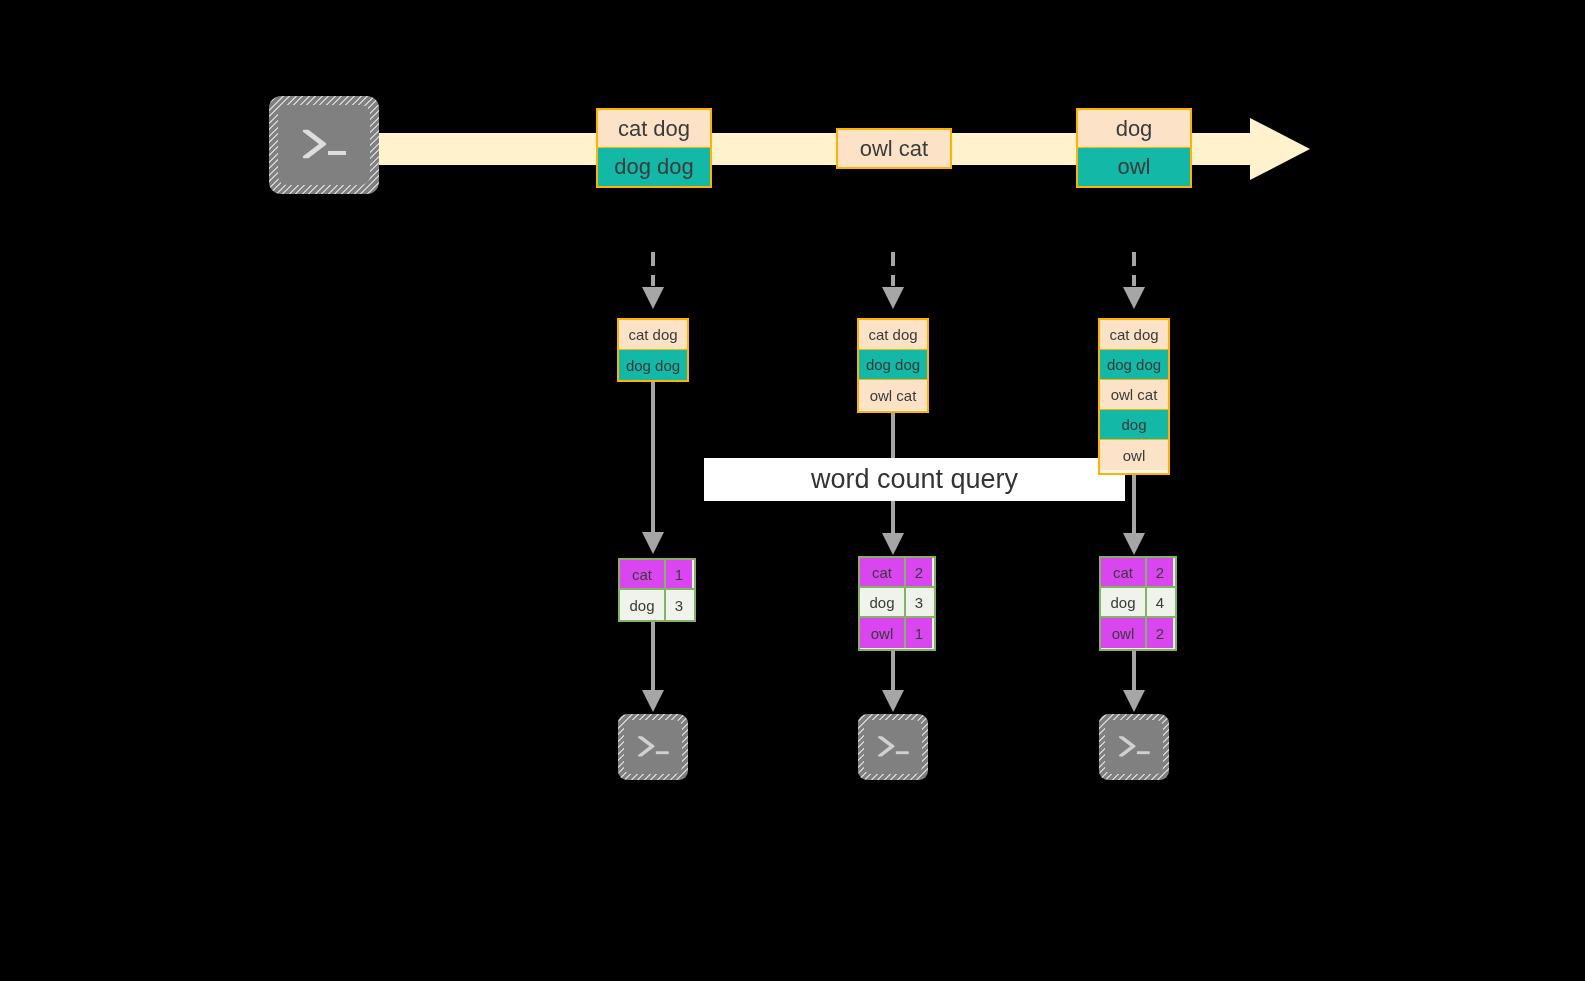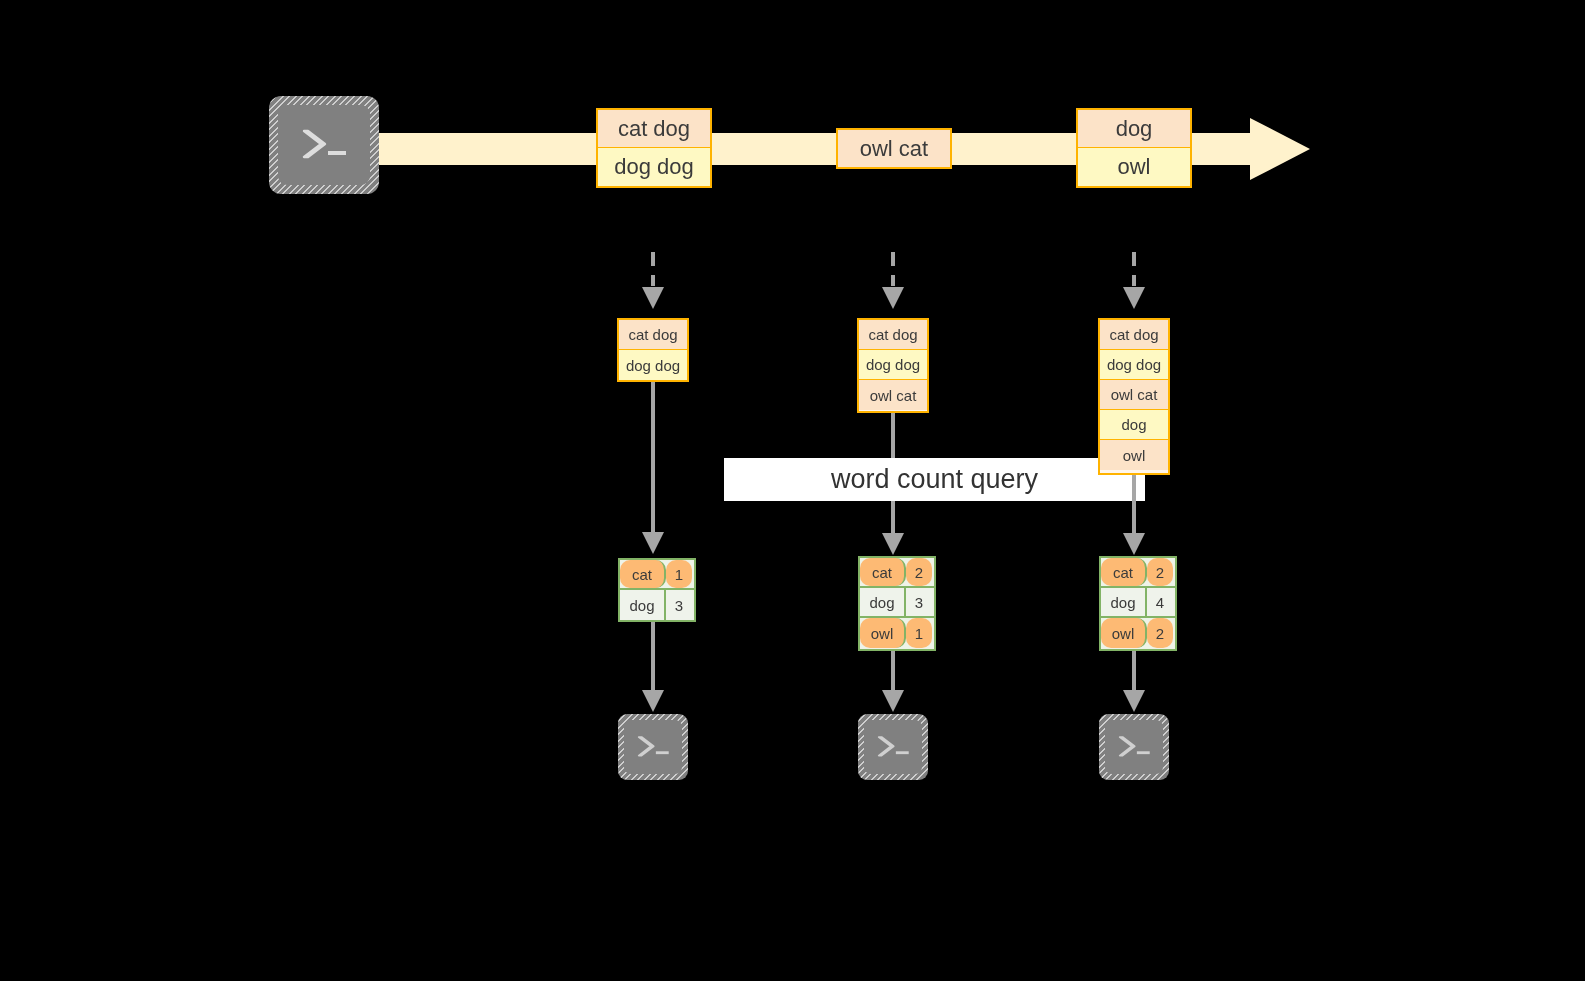--- a/index.html
+++ b/index.html
@@ -63,21 +63,21 @@
     box-sizing: border-box;
     display: flex;
     align-items: center;
     justify-content: center;
     color: #3b3b3b;
     border-bottom: 1px solid #FFB300;
     white-space: nowrap;
   }
   .msgbox .row:last-child { border-bottom: none; }
   .msgbox .row.shade-a { background: #FCE3C8; }
-  .msgbox .row.shade-b { background: #fef9c3; }
+  .msgbox .row.shade-b { background: #14b8a6; }
 
   
   .msgbox.big .row { height: 38px; font-size: 22px; }
   
   .msgbox.small .row { height: 30px; font-size: 15px; }
 
   
   .restable {
     position: absolute;
     box-sizing: border-box;
@@ -100,21 +100,21 @@
     justify-content: center;
     font-size: 15px;
     color: #3b3b3b;
     white-space: nowrap;
   }
   .restable .tcell.word {
     width: 46px;
     border-right: 2px solid #82B366;
   }
   .restable .tcell.count { width: 26px; }
-  .restable .trow.shade-a .tcell { background: #fdba74; border-radius: 10px; }
+  .restable .trow.shade-a .tcell { background: #d946ef; }
   .restable .trow.shade-b .tcell { background: #EFF3EB; }
 
   
   .arrow {
     position: absolute;
   }
 
   
   .query-label {
     position: absolute;
@@ -206,21 +206,21 @@
     <div class="row shade-a">cat dog</div>
     <div class="row shade-b">dog dog</div>
     <div class="row shade-a">owl cat</div>
   </div>
 
   <svg class="arrow" style="left:878px; top:413px; width:30px; height:148px;" viewBox="0 0 30 148">
     <line x1="15" y1="0" x2="15" y2="122" stroke="#A6A6A6" stroke-width="4"></line>
     <polygon points="15,142 4,120 26,120" fill="#A6A6A6"></polygon>
   </svg>
 
-  <div class="query-label" style="left:724px; top:458px; width:421px; height:43px;">
+  <div class="query-label" style="left:704px; top:458px; width:421px; height:43px;">
     <span>word count query</span>
   </div>
 
   <div class="restable" style="left:858px; top:556px; width:78px; height:95px;">
     <div class="trow shade-a">
       <div class="tcell word">cat</div>
       <div class="tcell count">2</div>
     </div>
     <div class="trow shade-b">
       <div class="tcell word">dog</div>

